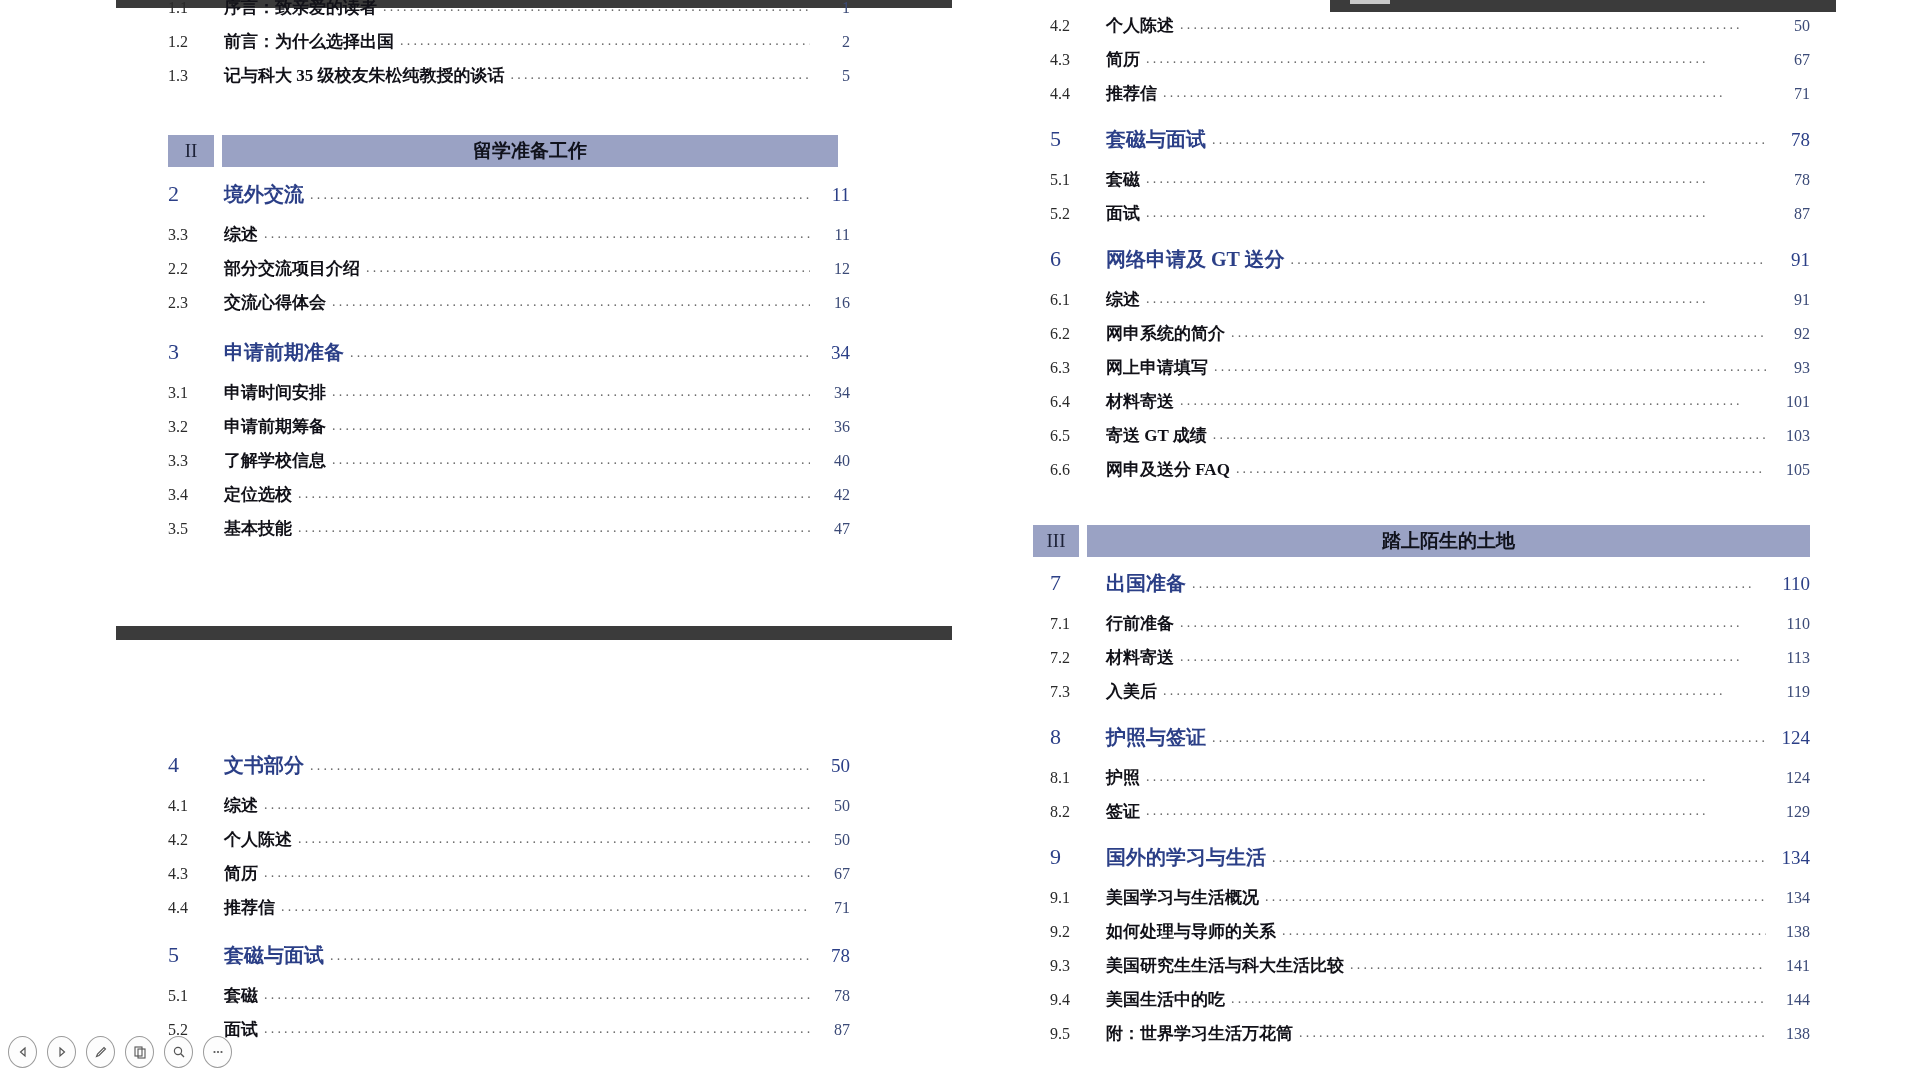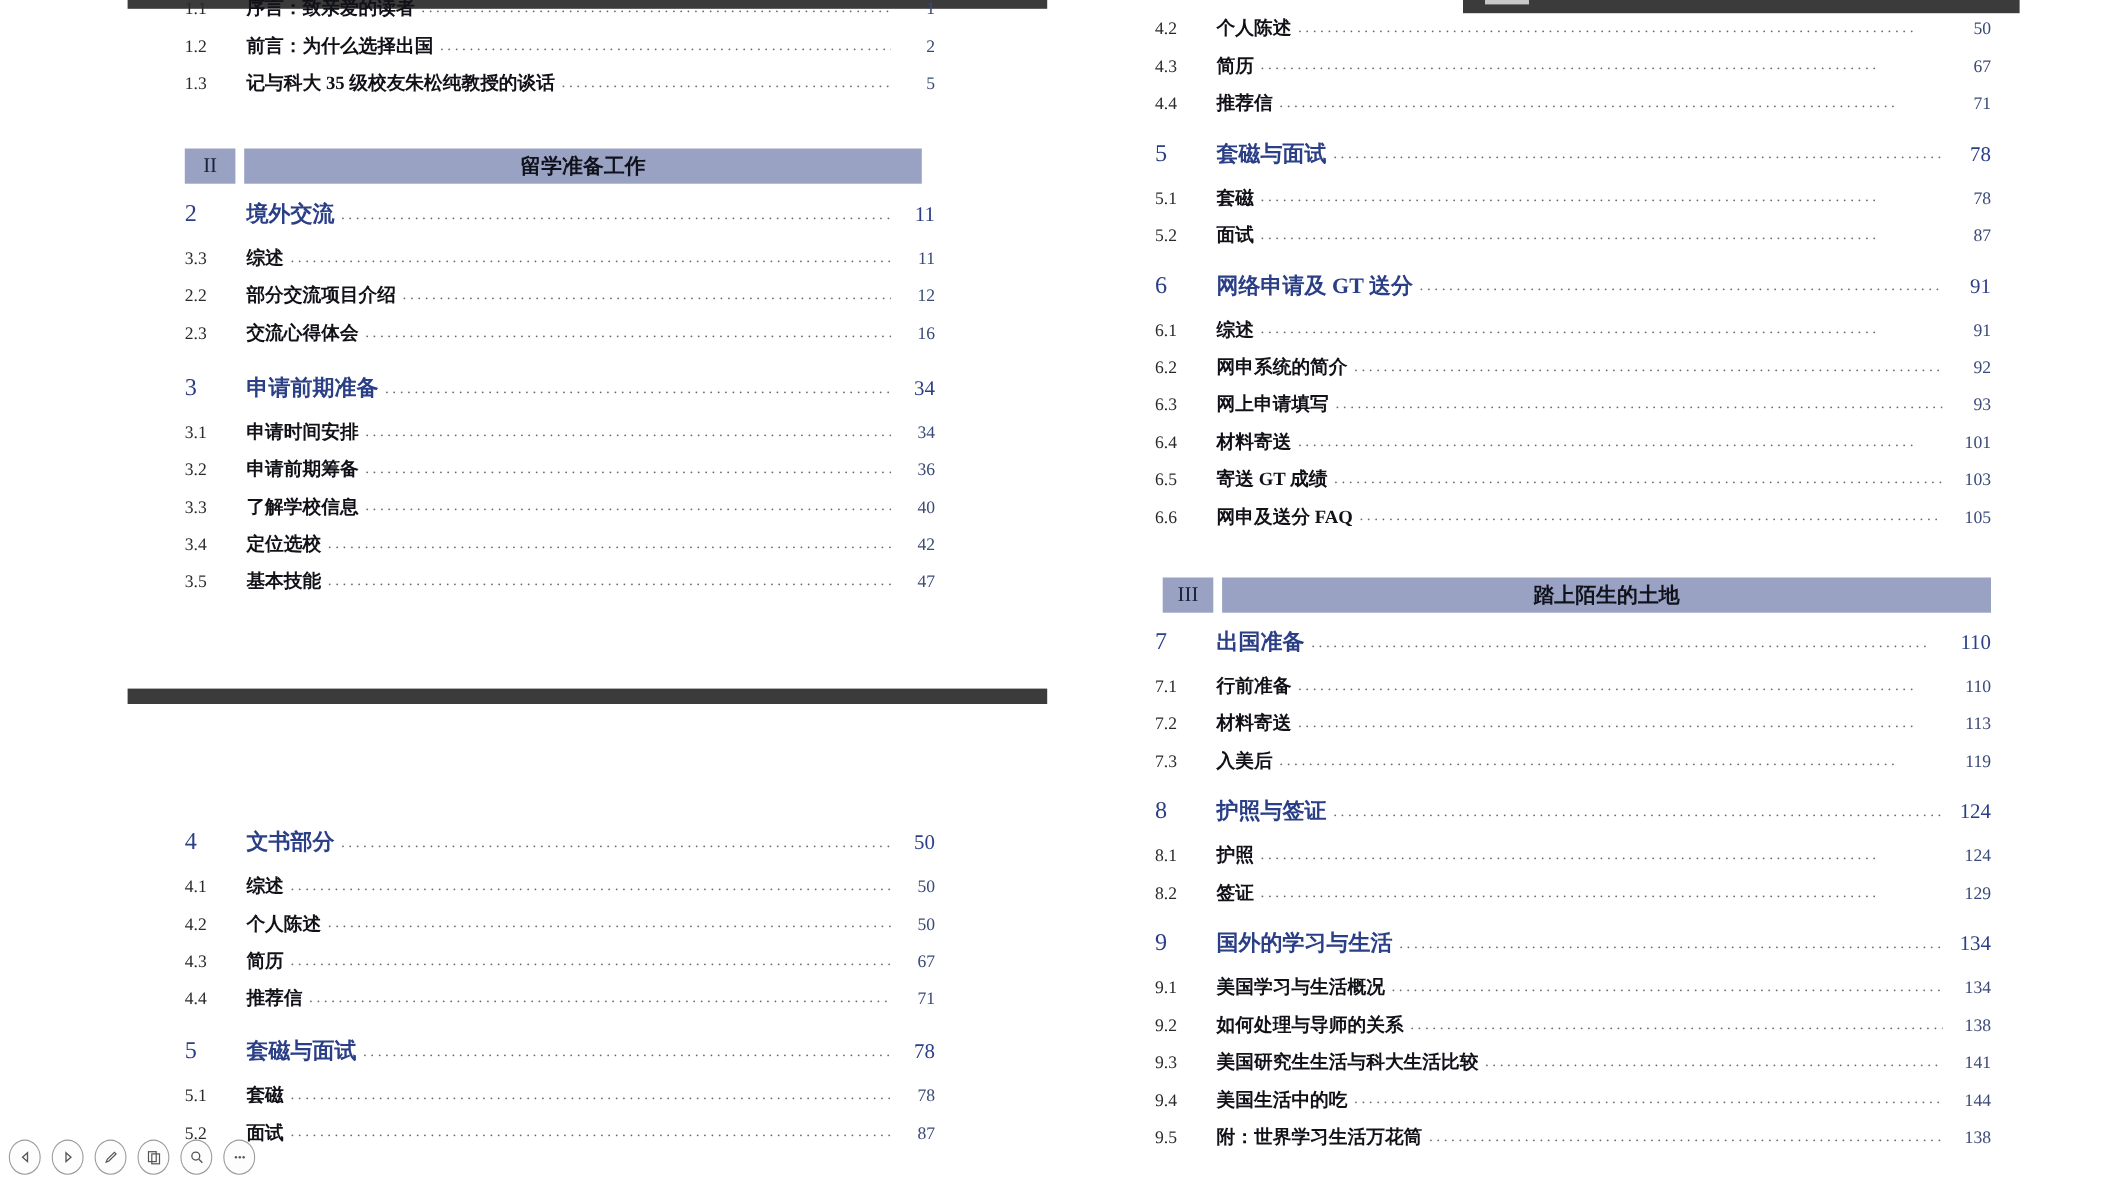--- a/index.html
+++ b/index.html
@@ -439,21 +439,21 @@
       </div>
 
       <div class="entry lvl2">
         <span class="num" style="width:56px">6.6</span>
         <span class="title">网申及送分 FAQ</span>
         <span class="dots">....................................................................................</span>
         <span class="pg" style="width:38px">105</span>
       </div>
     </div>
 
-    <div class="part" style="position:absolute; left:97px; right:110px; top:515px;">
+    <div class="part" style="position:absolute; left:73px; right:110px; top:515px;">
       <span class="roman">III</span>
       <span class="band">踏上陌生的土地</span>
     </div>
 
     <div class="toc" style="left:90px; right:110px; top:570px;">
 
       <div class="entry lvl1">
         <span class="num" style="width:56px">7</span>
         <span class="title">出国准备</span>
         <span class="dots">....................................................................................</span>

